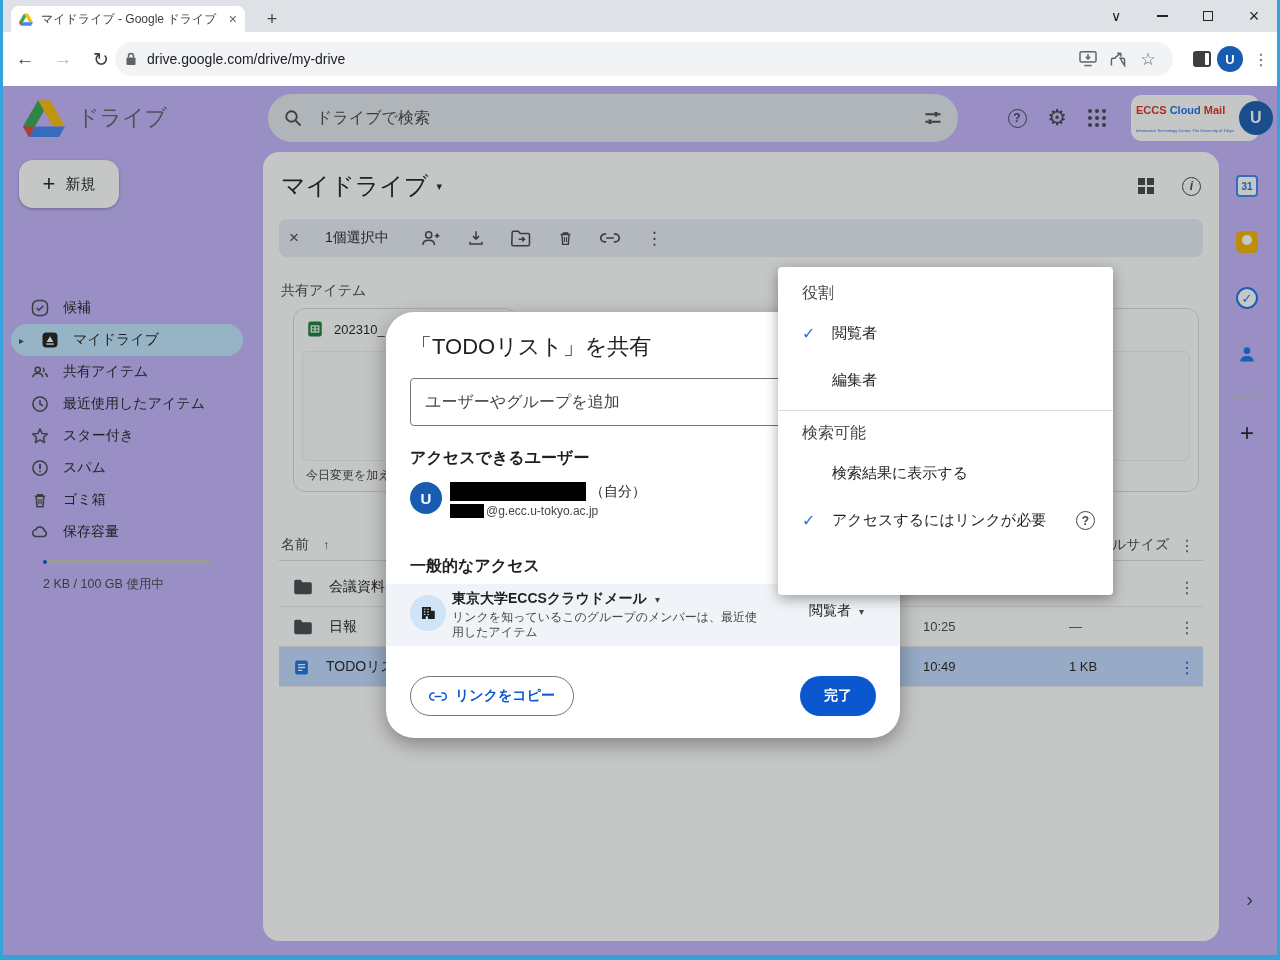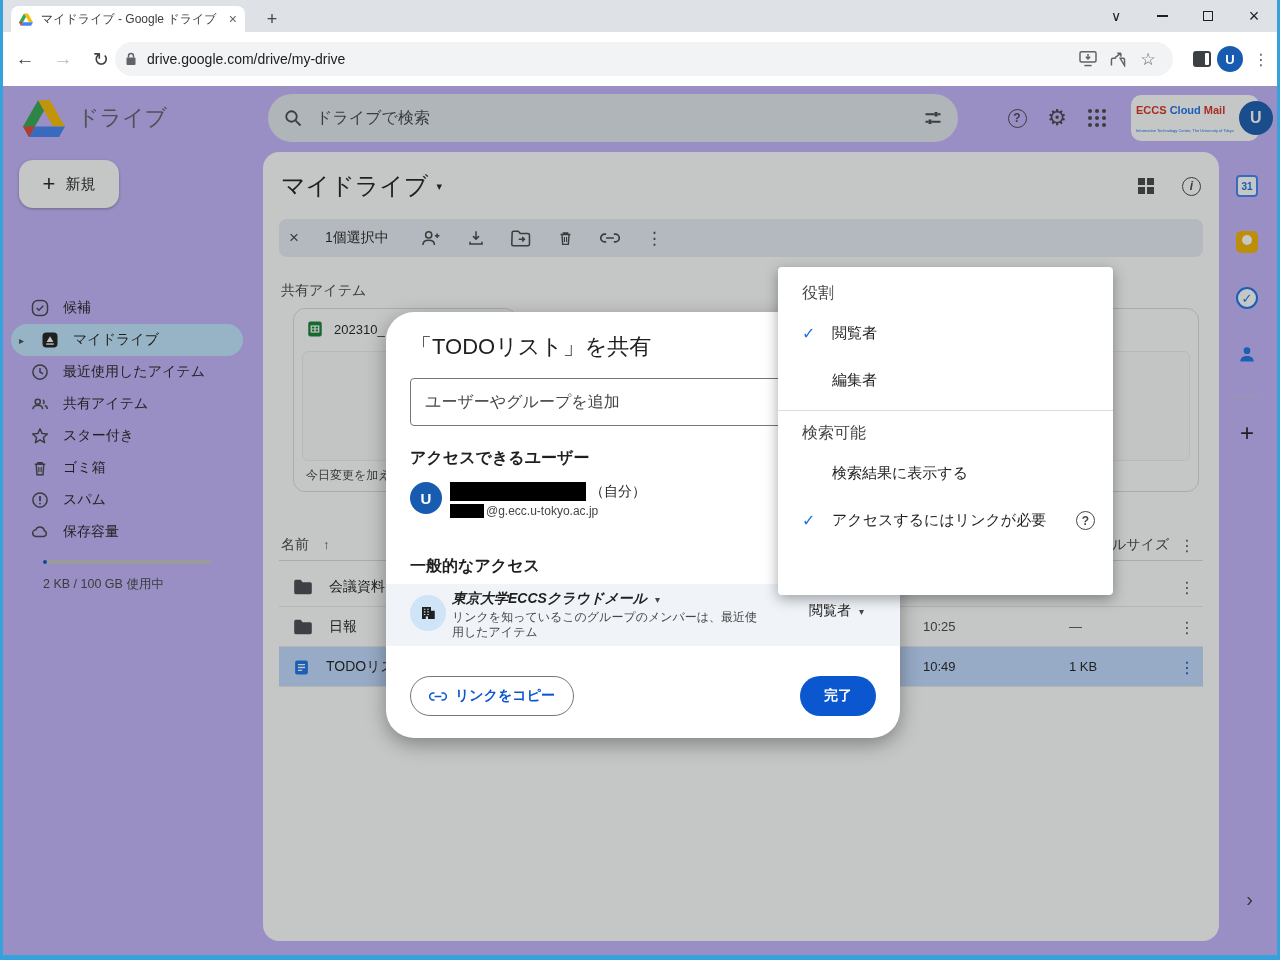--- a/index.html
+++ b/index.html
@@ -109,21 +109,21 @@
   .dlg-input { position:absolute; left:24px; top:66px; width:466px; height:48px; border:1px solid #747775; border-radius:4px; font-size:16px; color:#444746; padding:0 14px; background:#fff; font-family:inherit; }
   .dlg-input::placeholder { color:#444746; opacity:1; }
   .dlg-sec { position:absolute; left:24px; font-size:16px; font-weight:bold; color:#1f1f1f; }
   .owner-row { position:absolute; left:24px; top:166px; right:24px; height:48px; }
   .avatar.dlg { width:32px; height:32px; font-size:15px; position:absolute; left:0; top:4px; }
   .redact { background:#000; display:inline-block; vertical-align:middle; }
   .owner-line1 { position:absolute; left:40px; top:4px; font-size:14px; display:flex; align-items:center; gap:4px; }
   .owner-line2 { position:absolute; left:40px; top:26px; font-size:12px; color:#444746; display:flex; align-items:center; gap:2px; }
   .ga-band { position:absolute; left:0; top:272px; width:100%; height:62px; background:#f0f4f9; }
   .group-avatar { position:absolute; left:24px; top:11px; width:36px; height:36px; border-radius:50%; background:#cfe4f7; display:flex; align-items:center; justify-content:center; }
-  .group-title { position:absolute; left:66px; top:6px; font-size:14px; font-weight:bold; color:#1f1f1f; display:flex; align-items:center; gap:8px;font-style:italic; }
+  .group-title { position:absolute; left:66px; top:6px; font-size:14px; font-weight:bold; color:#1f1f1f; display:flex; align-items:center; gap:8px; }
   .group-desc { position:absolute; left:66px; top:26px; width:310px; font-size:12px; line-height:15px; color:#444746; }
   .role-btn { position:absolute; right:36px; top:18px; font-size:14px; color:#1f1f1f; display:flex; align-items:center; gap:8px; }
   .dd-caret { font-size:10px; color:#444746; }
   .copy-btn { position:absolute; left:24px; top:364px; height:40px; padding:0 18px; border:1px solid #747775; border-radius:20px; background:#fff; color:#0b57d0; font-size:14px; font-weight:bold; display:flex; align-items:center; gap:8px; font-family:inherit; }
   .done-btn { position:absolute; right:24px; top:364px; height:40px; padding:0 24px; border:none; border-radius:20px; background:#0b57d0; color:#fff; font-size:14px; font-weight:bold; font-family:inherit; }
 
   
   .menu { position:absolute; left:775px; top:181px; width:335px; height:328px; background:#fff; border-radius:4px; box-shadow:0 4px 14px rgba(0,0,0,.35); z-index:60; padding-top:12px; }
   .menu-label { font-size:16px; color:#444746; padding:4px 24px 6px; }
   .menu-item { height:47px; display:flex; align-items:center; font-size:15px; color:#1f1f1f; padding-left:24px; position:relative; }
@@ -260,53 +260,53 @@
           <span class="expand">▸</span>
           <svg width="18" height="18" viewBox="0 0 24 24">
               <rect x="2" y="2" width="20" height="20" rx="5" fill="#1f1f1f"></rect>
               <polygon points="12,7 16.5,14.5 7.5,14.5" fill="#fff"></polygon>
               <rect x="7" y="16.5" width="10" height="1.8" fill="#fff"></rect>
             </svg>
           <span>マイドライブ</span>
         </div>
         <div class="nav-item">
           <svg width="18" height="18" viewBox="0 0 24 24">
-              <circle cx="12" cy="12" r="9.5" fill="none" stroke="#444746" stroke-width="2"></circle>
-              <path d="M12 6.5 V12 l4 2.5" fill="none" stroke="#444746" stroke-width="2"></path>
-            </svg>
-          <span>最近使用したアイテム</span>
-        </div>
-        <div class="nav-item">
-          <svg width="18" height="18" viewBox="0 0 24 24">
               <circle cx="9" cy="9" r="3.4" fill="none" stroke="#444746" stroke-width="2"></circle>
               <path d="M2.5 19 c0-3.5 3-5.3 6.5-5.3 s6.5 1.8 6.5 5.3" fill="none" stroke="#444746" stroke-width="2"></path>
               <path d="M16 6.5 a3.2 3.2 0 0 1 0 5.4 M18.5 14 c2 .8 3.2 2.4 3.2 4.6" fill="none" stroke="#444746" stroke-width="2"></path>
             </svg>
           <span>共有アイテム</span>
         </div>
         <div class="nav-item">
           <svg width="18" height="18" viewBox="0 0 24 24">
+              <circle cx="12" cy="12" r="9.5" fill="none" stroke="#444746" stroke-width="2"></circle>
+              <path d="M12 6.5 V12 l4 2.5" fill="none" stroke="#444746" stroke-width="2"></path>
+            </svg>
+          <span>最近使用したアイテム</span>
+        </div>
+        <div class="nav-item">
+          <svg width="18" height="18" viewBox="0 0 24 24">
               <path d="M12 2.5 l2.9 6.3 6.9.6 -5.2 4.6 1.5 6.8 -6.1-3.6 -6.1 3.6 1.5-6.8 -5.2-4.6 6.9-.6 z" fill="none" stroke="#444746" stroke-width="2" stroke-linejoin="round"></path>
             </svg>
           <span>スター付き</span>
-        </div>
-        <div class="nav-item">
-          <svg width="18" height="18" viewBox="0 0 24 24">
-              <path d="M5 7 h14 M9 7 V5 h6 v2 M7 7 l1 14 h8 l1-14" fill="none" stroke="#444746" stroke-width="2"></path>
-              <path d="M10.5 10.5 v7 M13.5 10.5 v7" stroke="#444746" stroke-width="1.6"></path>
-            </svg>
-          <span>ゴミ箱</span>
         </div>
         <div class="nav-item">
           <svg width="18" height="18" viewBox="0 0 24 24">
               <circle cx="12" cy="12" r="9.5" fill="none" stroke="#444746" stroke-width="2"></circle>
               <path d="M12 6.5 v7" stroke="#444746" stroke-width="2.4"></path>
               <circle cx="12" cy="16.8" r="1.3" fill="#444746"></circle>
             </svg>
           <span>スパム</span>
+        </div>
+        <div class="nav-item">
+          <svg width="18" height="18" viewBox="0 0 24 24">
+              <path d="M5 7 h14 M9 7 V5 h6 v2 M7 7 l1 14 h8 l1-14" fill="none" stroke="#444746" stroke-width="2"></path>
+              <path d="M10.5 10.5 v7 M13.5 10.5 v7" stroke="#444746" stroke-width="1.6"></path>
+            </svg>
+          <span>ゴミ箱</span>
         </div>
         <div class="nav-item">
           <svg width="18" height="18" viewBox="0 0 24 24">
               <path d="M7 18 a4.5 4.5 0 0 1 -.6-9 a6 6 0 0 1 11.4 1.3 a4 4 0 0 1 -.6 7.7 z" fill="none" stroke="#444746" stroke-width="2"></path>
             </svg>
           <span>保存容量</span>
         </div>
       </div>
       <div class="storage-bar"></div>
       <div class="storage-text">2 KB / 100 GB 使用中</div>

